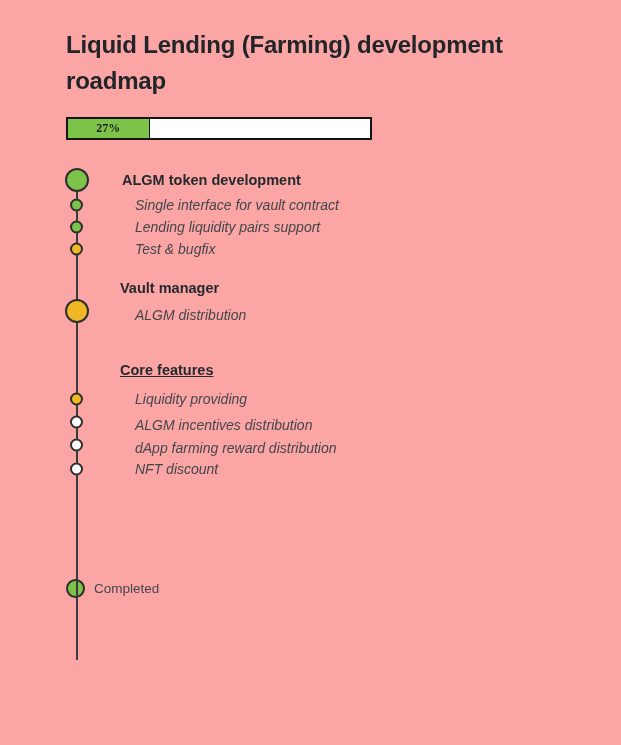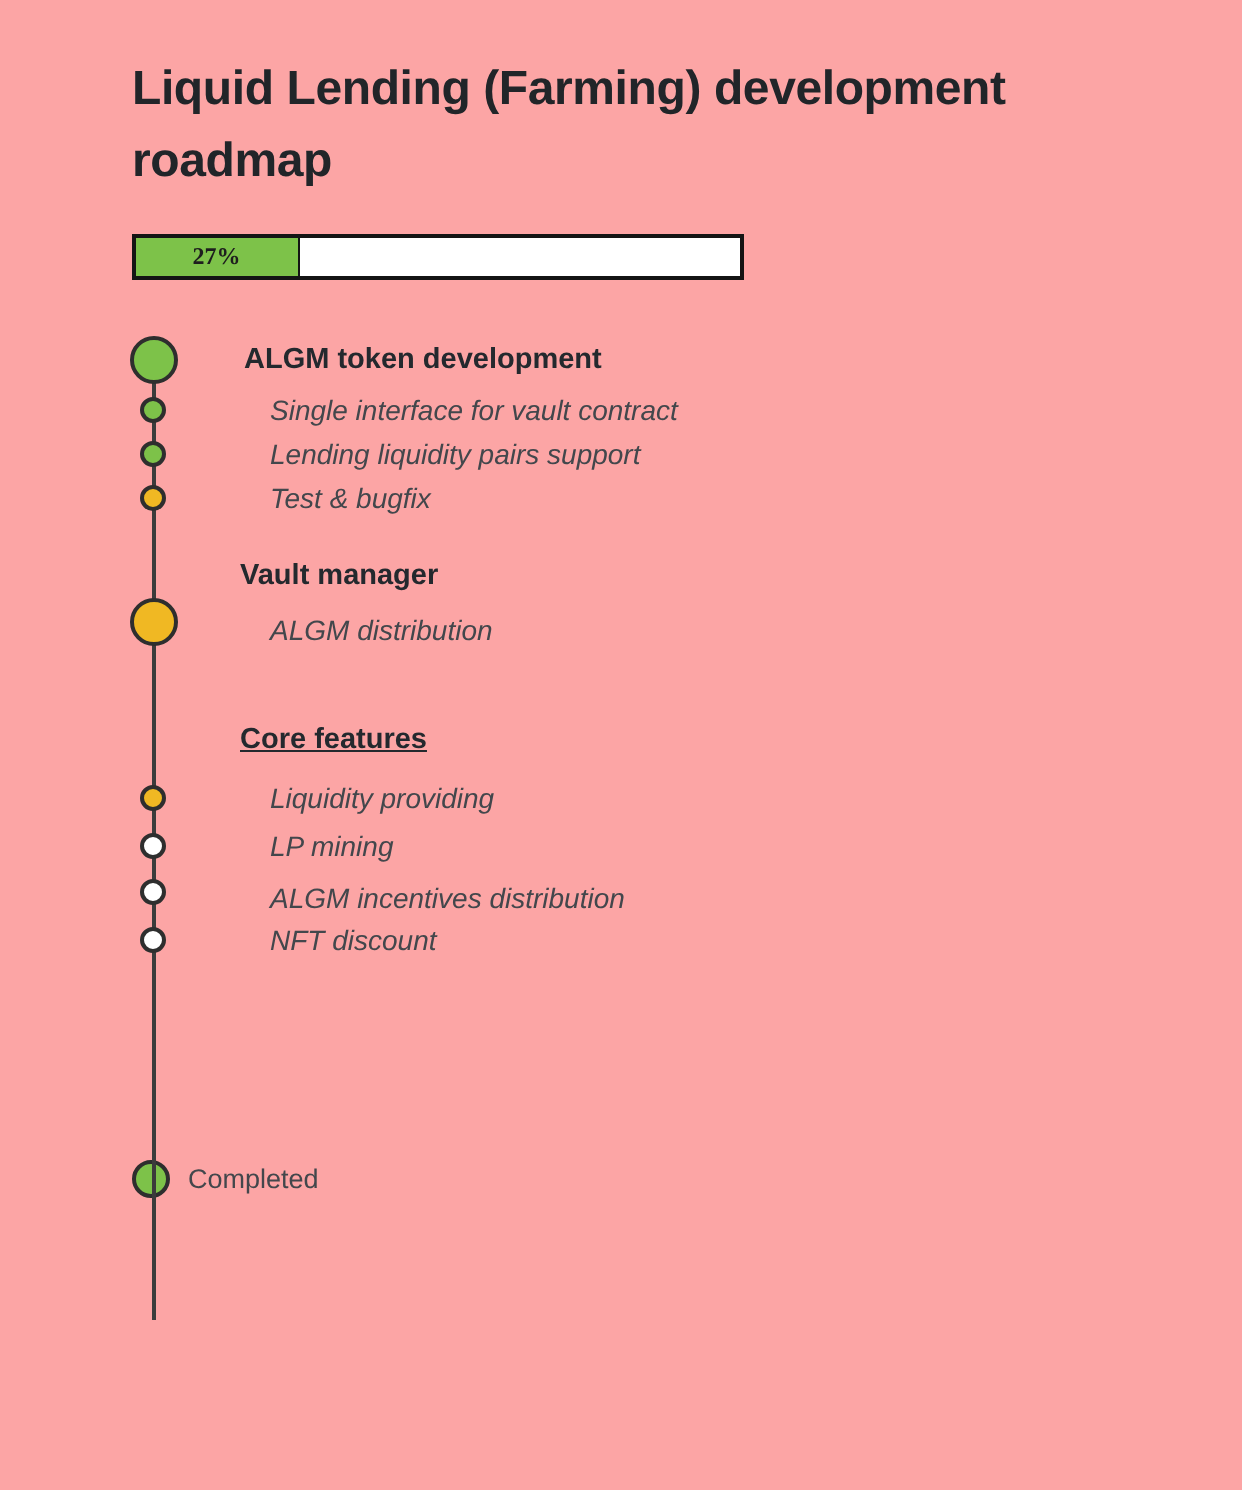--- a/index.html
+++ b/index.html
@@ -133,27 +133,27 @@
       <span class="dot big wip"></span>
       <span class="label">ALGM distribution</span>
     </div>
 
     <div class="header mt-37">Core features</div>
 
     <div class="row sm sub mt-8">
       <span class="dot small wip"></span>
       <span class="label">Liquidity providing</span>
     </div>
-    <div class="row sm sub mt-2">
+    <div class="row sm sub mt-1">
       <span class="dot small pending"></span>
-      <span class="label">LP mining</span>
+      <span class="label">ALGM incentives distribution</span>
     </div>
     <div class="row sm sub mt-1">
       <span class="dot small pending"></span>
-      <span class="label">ALGM incentives distribution</span>
+      <span class="label">dApp farming reward distribution</span>
     </div>
     <div class="row sm sub mt-2">
       <span class="dot small pending"></span>
       <span class="label">NFT discount</span>
     </div>
 
 
   </div>
 
   <div class="legend">

